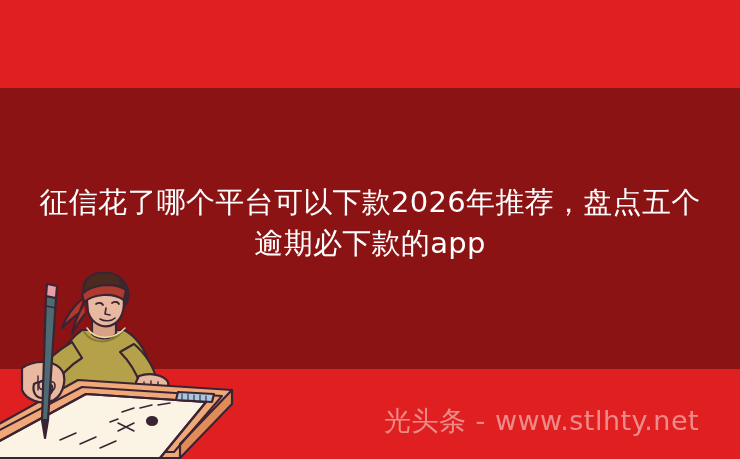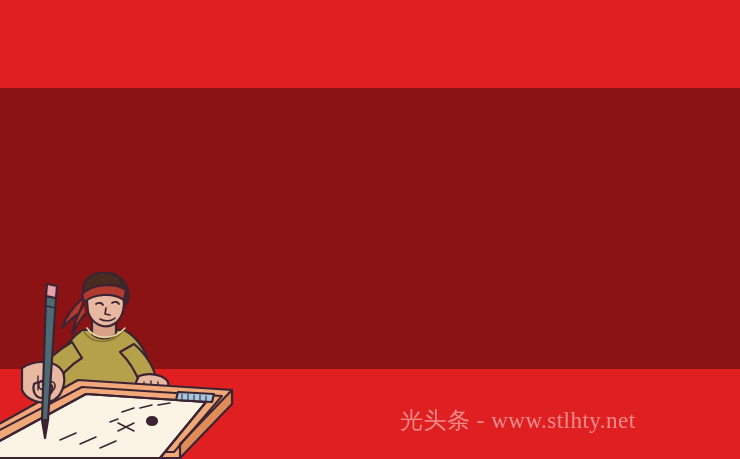--- a/index.html
+++ b/index.html
@@ -44,29 +44,28 @@
     font-size: 29px;
     line-height: 41px;
     letter-spacing: 0.3px;
     font-weight: 400;
     z-index: 6;
     white-space: pre-wrap;
   }
   
   .watermark {
     position: absolute;
-    left: 400px;
+    left: 384px;
     top: 406px;
-    font-size: 23px;
+    font-size: 27px;
     line-height: 30px;
     color: rgba(255,255,255,0.48);
     letter-spacing: 0.5px;
     z-index: 8;
     white-space: nowrap;
-    font-family: Liberation Serif, serif;
   }
   
   .illustration {
     position: absolute;
     left: 0px;
     top: 272px;
     width: 260px;
     height: 187px;
     z-index: 5;
   }
@@ -145,16 +144,17 @@
         <ellipse cx="52" cy="114" rx="3" ry="4.2" fill="none" stroke="#3a2433" stroke-width="1.6"></ellipse>
 
         <path d="M46 24 L56 26 L48 148 L42 148 Z" fill="#4e6b73"></path>
         <path d="M46 24 L56 26 L57 14 L47 12 Z" fill="#e8a0a8"></path>
         <path d="M46 34 L56 36" stroke="#3a2433" stroke-width="1.5" fill="none"></path>
         <path d="M42 148 L48 148 L45 166 Z" fill="#3a2433"></path>
       </g>
     </svg>
   </div>
 
+  <div class="headline">征信花了哪个平台可以下款2026年推荐，盘点五个逾期必下款的app</div>
 
   <div class="watermark">光头条 - www.stlhty.net</div>
 
 </div>
 
 </body></html>

